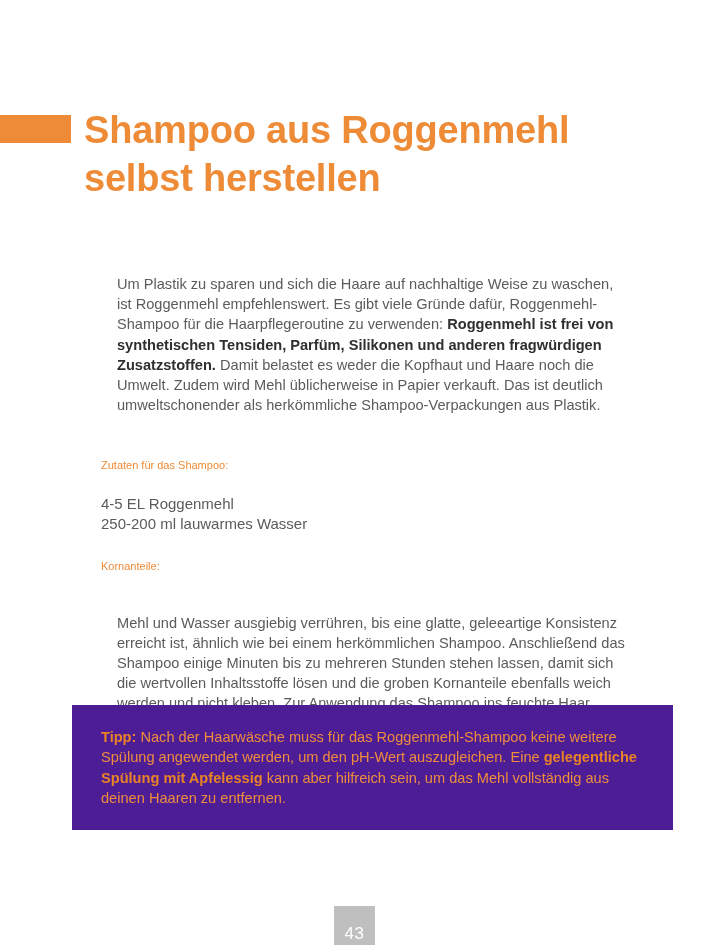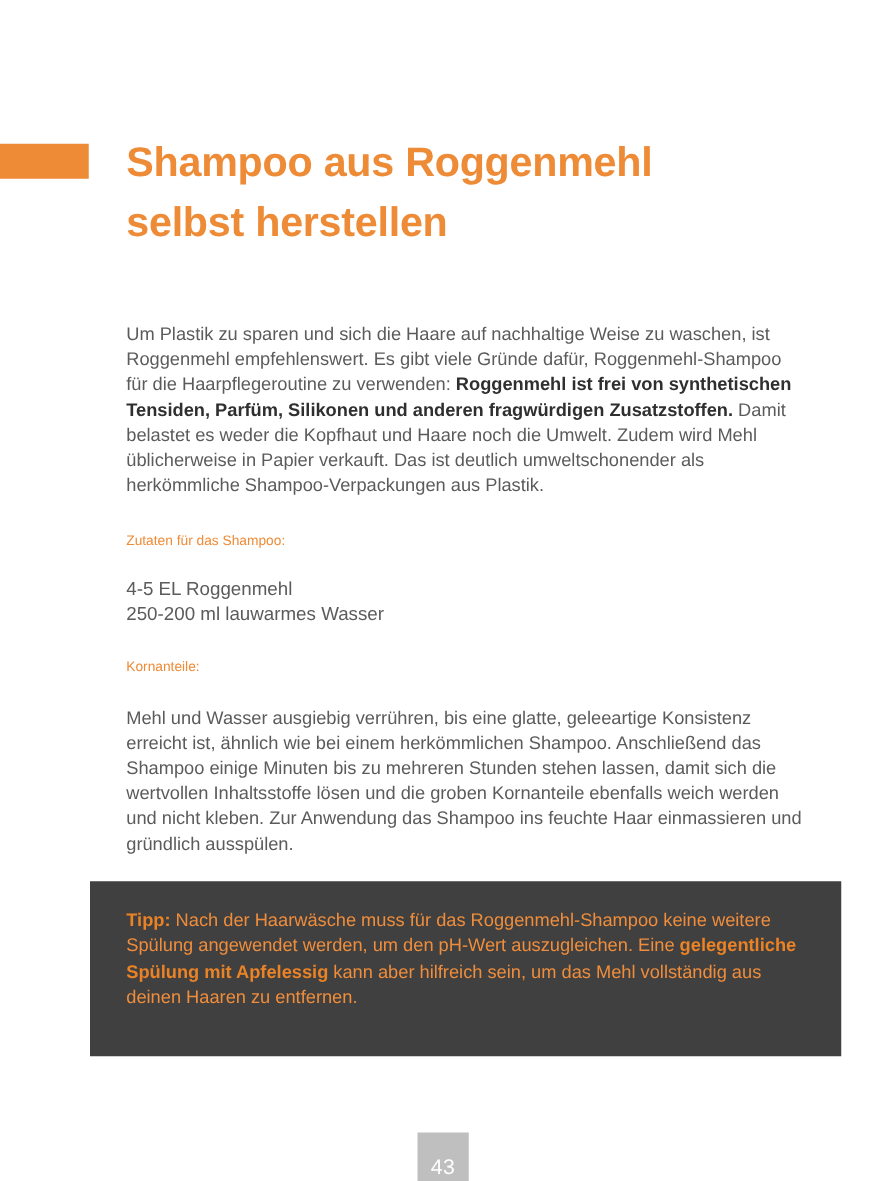--- a/index.html
+++ b/index.html
@@ -27,44 +27,44 @@
     position: absolute;
     left: 0;
     top: 115px;
     width: 71px;
     height: 28px;
     background: #ee8b37;
   }
 
   .page-title {
     position: absolute;
-    left: 101px;
+    left: 84px;
     top: 106px;
     width: 560px;
     margin: 0;
     color: #ee8b37;
-    font-size: 33px;
+    font-size: 38px;
     font-weight: 600;
     line-height: 48px;
     letter-spacing: -0.2px;
   }
   .page-title .tline {
     display: block;
   }
 
   
   .content {
     position: absolute;
     left: 101px;
     top: 258px;
     width: 545px;
   }
 
   p.body {
-    margin: 0;
+    margin: 16px;
     color: #5b5b5b;
     font-size: 14.6px;
     line-height: 20.2px;
     font-weight: 400;
   }
   p.body b,
   p.body strong {
     color: #2f2f2f;
     font-weight: 700;
   }
@@ -91,22 +91,22 @@
   .gap-zutaten-list  { height: 18px; }
   .gap-list-herst    { height: 22px; }
   .gap-herst-text    { height: 20px; }
 
   
   .tip-box {
     position: absolute;
     left: 72px;
     top: 705px;
     width: 601px;
-    height: 140px;
-    background: #404040;
+    height: 125px;
+    background: #4c1d95;
   }
   .tip-text {
     position: absolute;
     left: 29px;
     top: 22px;
     width: 545px;
     margin: 0;
     color: #ef8d3c;
     font-size: 14.6px;
     line-height: 20.4px;

